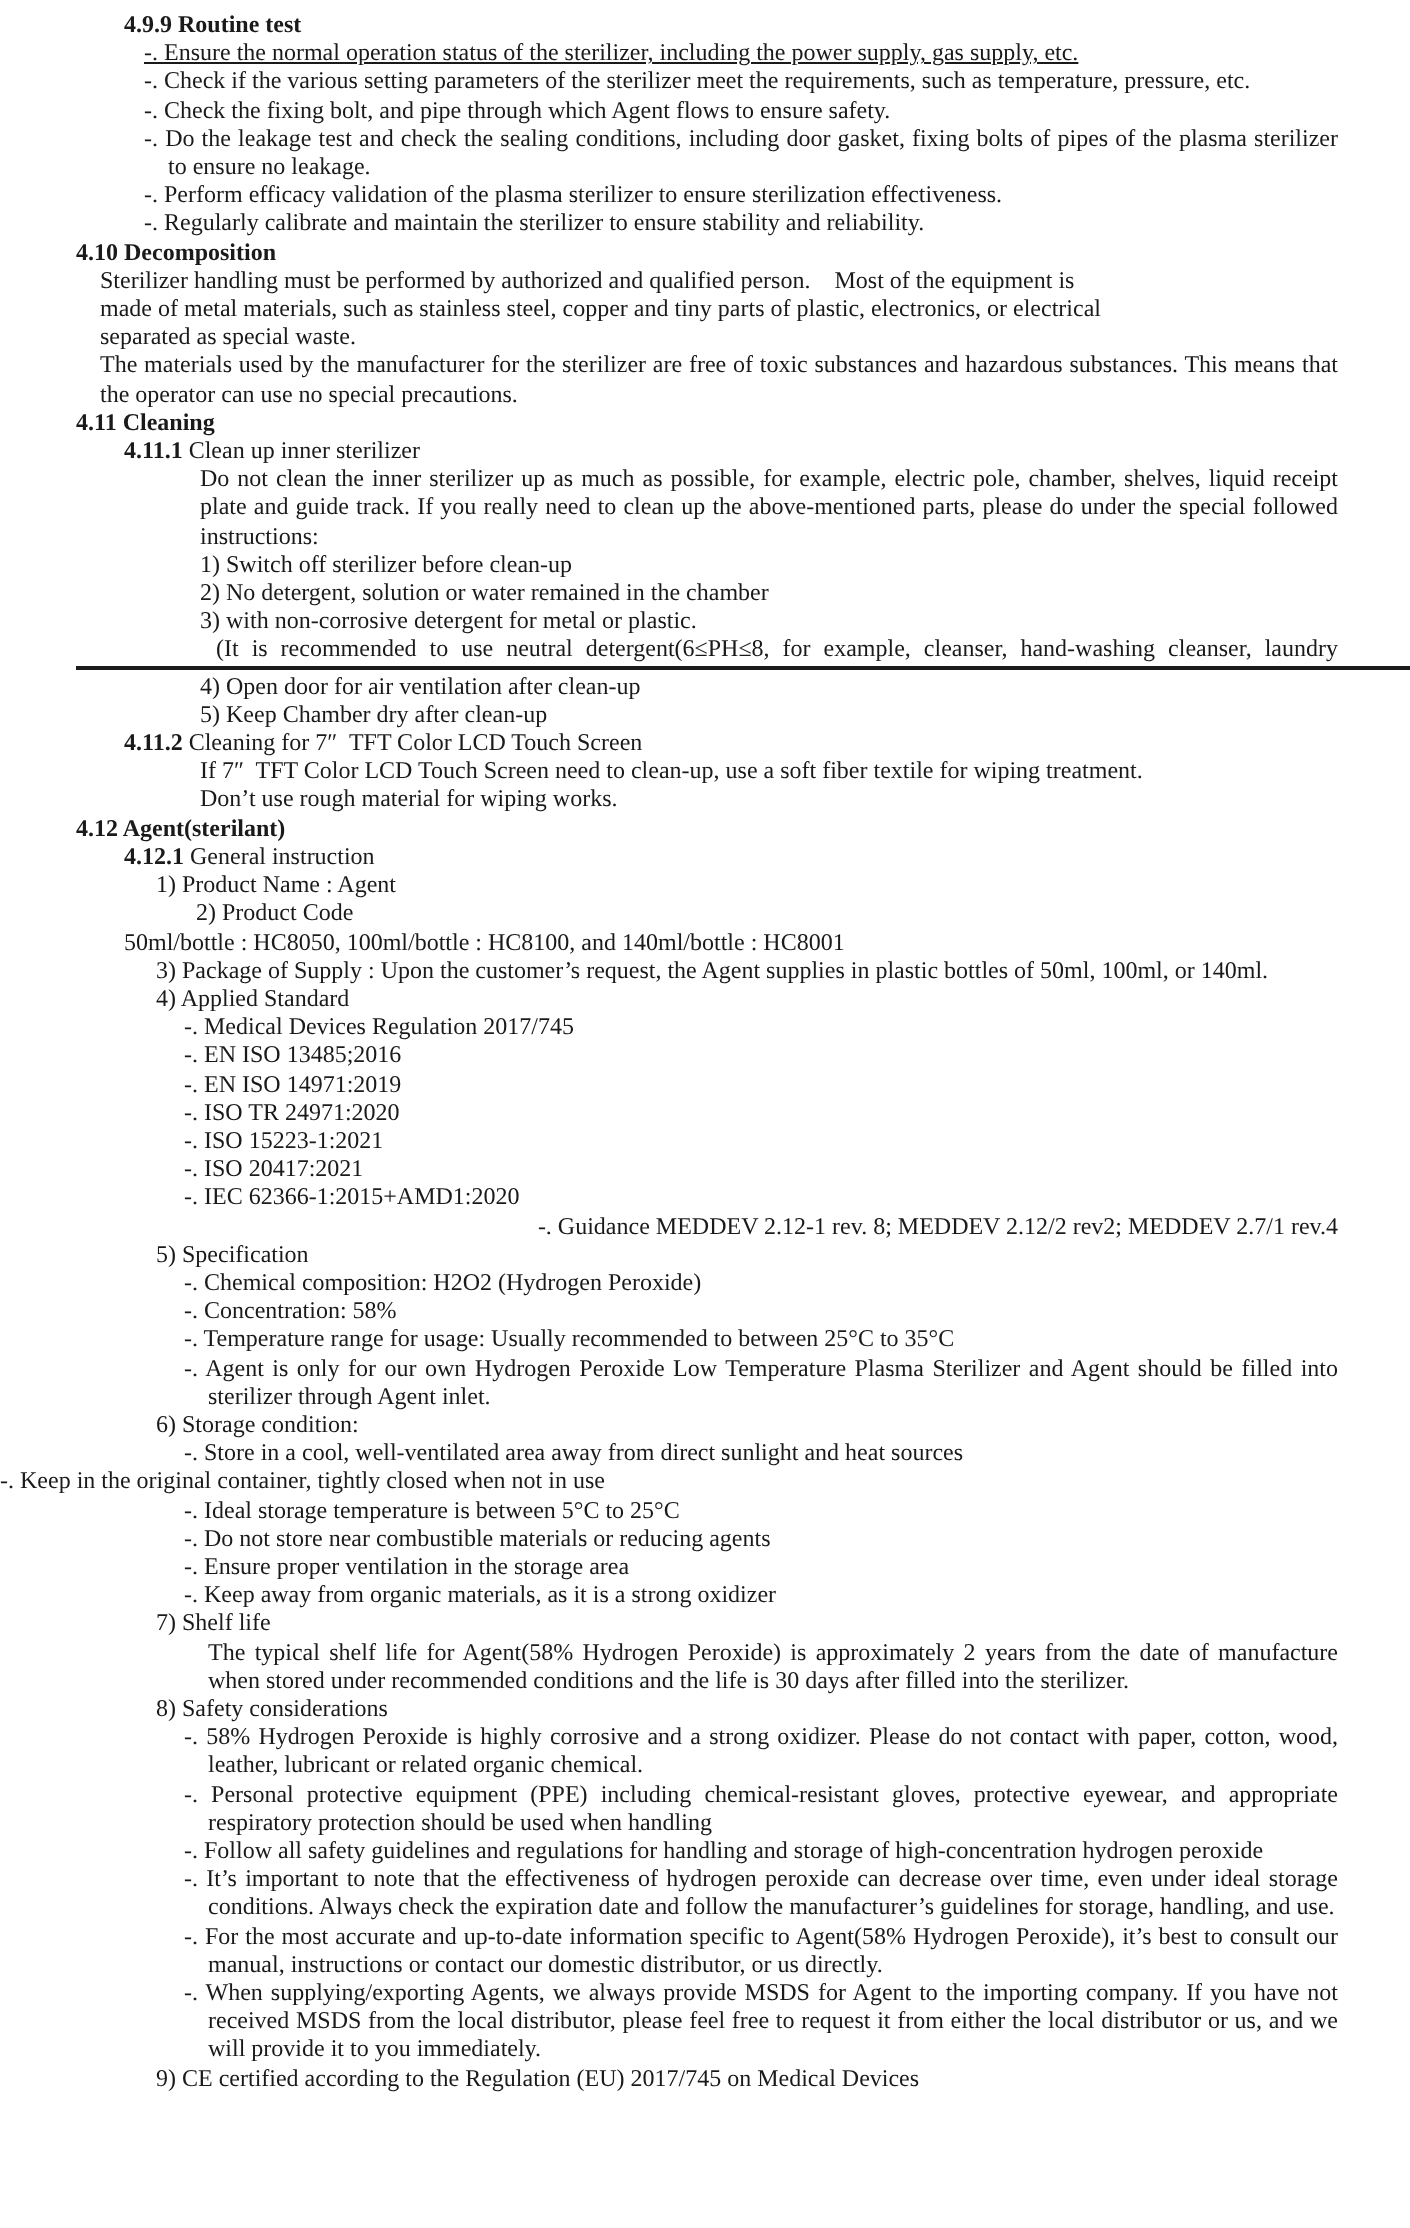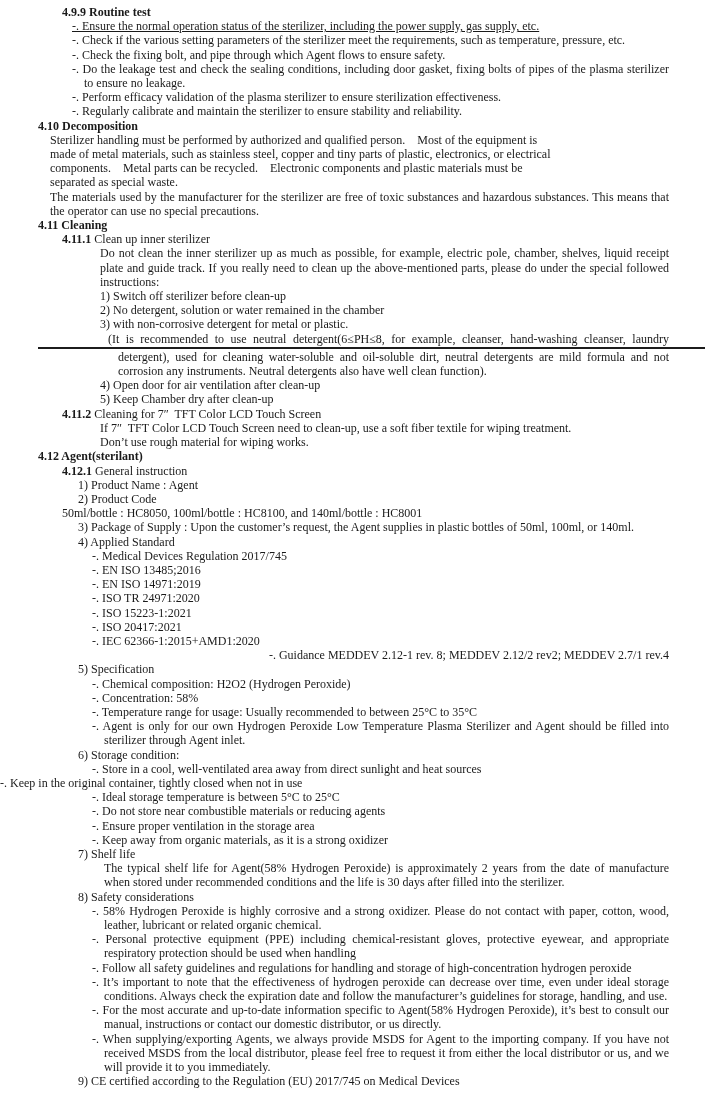--- a/index.html
+++ b/index.html
@@ -27,41 +27,39 @@
     <div class="blk head" style="padding-left: 62px;"><span class="b">4.9.9</span><span class="b"> Routine test</span></div>
     <div class="blk ln" style="padding-left: 72px; text-decoration: underline;">-. Ensure the normal operation status of the sterilizer, including the power supply, gas supply, etc.</div>
     <div class="blk para just" style="padding-left: 84px; text-indent: -12px;">-. Check if the various setting parameters of the sterilizer meet the requirements, such as temperature, pressure, etc.</div>
     <div class="blk ln" style="padding-left: 72px;">-. Check the fixing bolt, and pipe through which Agent flows to ensure safety.</div>
     <div class="blk para just" style="padding-left: 84px; text-indent: -12px;">-. Do the leakage test and check the sealing conditions, including door gasket, fixing bolts of pipes of the plasma sterilizer to ensure no leakage.</div>
     <div class="blk ln" style="padding-left: 72px;">-. Perform efficacy validation of the plasma sterilizer to ensure sterilization effectiveness.</div>
     <div class="blk ln" style="padding-left: 72px;">-. Regularly calibrate and maintain the sterilizer to ensure stability and reliability.</div>
     <div class="blk head" style="padding-left: 38px; font-family: Liberation Serif, serif;"><span class="b">4.10</span><span class="b"> Decomposition</span></div>
     <div class="blk ln" style="padding-left: 50px;">Sterilizer handling must be performed by authorized and qualified person.    Most of the equipment is</div>
     <div class="blk ln" style="padding-left: 50px;">made of metal materials, such as stainless steel, copper and tiny parts of plastic, electronics, or electrical</div>
-    <div class="blk ln" style="padding-left: 50px;">components.    Metal parts can be recycled.    Electronic components and plastic materials must be</div>
     <div class="blk ln" style="padding-left: 50px;">separated as special waste.</div>
     <div class="blk para just" style="padding-left: 50px;">The materials used by the manufacturer for the sterilizer are free of toxic substances and hazardous substances.   This means that the operator can use no special precautions.</div>
     <div class="blk head" style="padding-left: 38px;"><span class="b">4.11</span><span class="b"> Cleaning</span></div>
     <div class="blk head" style="padding-left: 62px;"><span class="b">4.11.1</span><span class=""> Clean up inner sterilizer</span></div>
     <div class="blk para just" style="padding-left: 100px;">Do not clean the inner sterilizer up as much as possible, for example, electric pole, chamber, shelves, liquid receipt plate and guide track.   If you really need to clean up the above-mentioned parts, please do under the special followed instructions:</div>
     <div class="blk ln" style="padding-left: 100px;">1) Switch off sterilizer before clean-up</div>
     <div class="blk ln" style="padding-left: 100px;">2) No detergent, solution or water remained in the chamber</div>
     <div class="blk ln" style="padding-left: 100px;">3) with non-corrosive detergent for metal or plastic.</div>
     <div class="blk ln stretch" style="padding-left: 108px;">(It is recommended to use neutral detergent(6≤PH≤8, for example, cleanser, hand-washing cleanser, laundry</div>
     <div class="rule" style="background: rgb(28, 28, 28);"></div>
-    <div class="blk para just" style="padding-left: 118px;">detergent), used for cleaning water-soluble and oil-soluble dirt, neutral detergents are mild formula and not corrosion any instruments. Neutral detergents also have well clean function).</div>
     <div class="blk ln" style="padding-left: 100px;">4) Open door for air ventilation after clean-up</div>
     <div class="blk ln" style="padding-left: 100px;">5) Keep Chamber dry after clean-up</div>
     <div class="blk head" style="padding-left: 62px;"><span class="b">4.11.2</span><span class=""> Cleaning for 7″  TFT Color LCD Touch Screen</span></div>
     <div class="blk ln" style="padding-left: 100px;">If 7″  TFT Color LCD Touch Screen need to clean-up, use a soft fiber textile for wiping treatment.</div>
     <div class="blk ln" style="padding-left: 100px;">Don’t use rough material for wiping works.</div>
     <div class="blk head" style="padding-left: 38px;"><span class="b">4.12</span><span class="b"> Agent(sterilant)</span></div>
     <div class="blk head" style="padding-left: 62px;"><span class="b">4.12.1</span><span class=""> General instruction</span></div>
     <div class="blk ln" style="padding-left: 78px;">1) Product Name : Agent</div>
-    <div class="blk ln" style="padding-left: 78px;">2) Product Code</div>
+    <div class="blk ln" style="padding-left: 98px;">2) Product Code</div>
     <div class="blk ln" style="padding-left: 62px;">50ml/bottle : HC8050, 100ml/bottle : HC8100, and 140ml/bottle : HC8001</div>
     <div class="blk ln" style="padding-left: 78px;">3) Package of Supply : Upon the customer’s request, the Agent supplies in plastic bottles of 50ml, 100ml, or 140ml.</div>
     <div class="blk ln" style="padding-left: 78px;">4) Applied Standard</div>
     <div class="blk ln" style="padding-left: 92px;">-. Medical Devices Regulation 2017/745</div>
     <div class="blk ln" style="padding-left: 92px;">-. EN ISO 13485;2016</div>
     <div class="blk ln" style="padding-left: 92px;">-. EN ISO 14971:2019</div>
     <div class="blk ln" style="padding-left: 92px;">-. ISO TR 24971:2020</div>
     <div class="blk ln" style="padding-left: 92px;">-. ISO 15223-1:2021</div>
     <div class="blk ln" style="padding-left: 92px;">-. ISO 20417:2021</div>
     <div class="blk ln" style="padding-left: 92px;">-. IEC 62366-1:2015+AMD1:2020</div>

